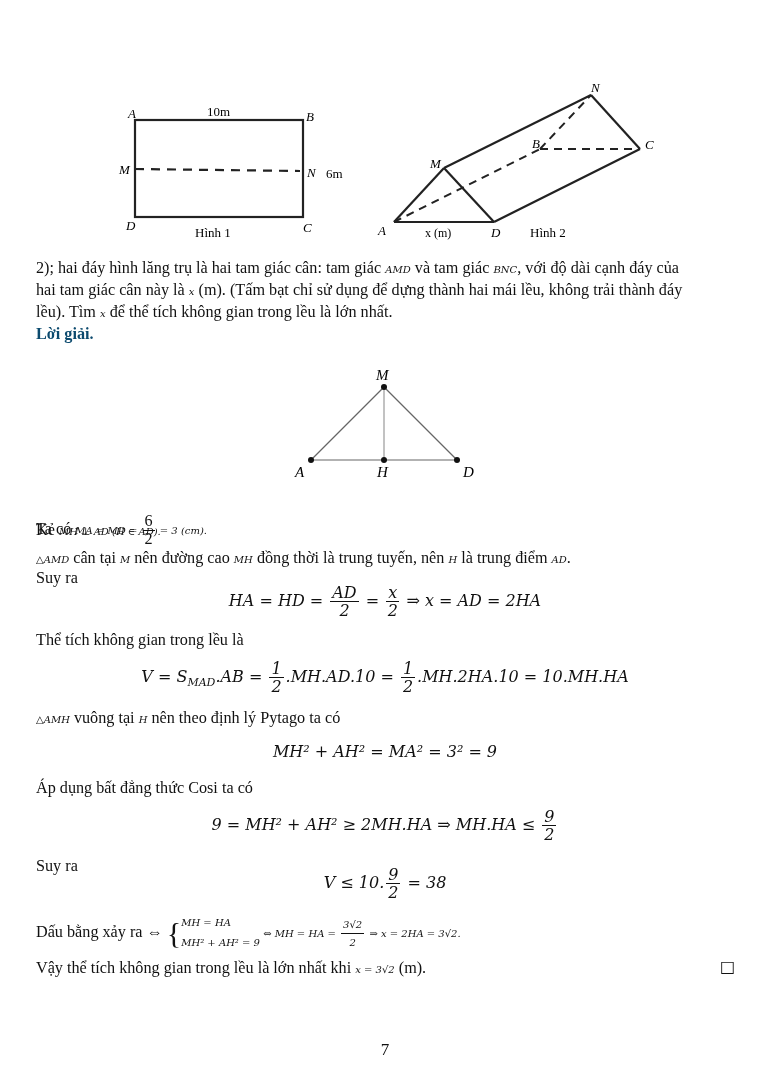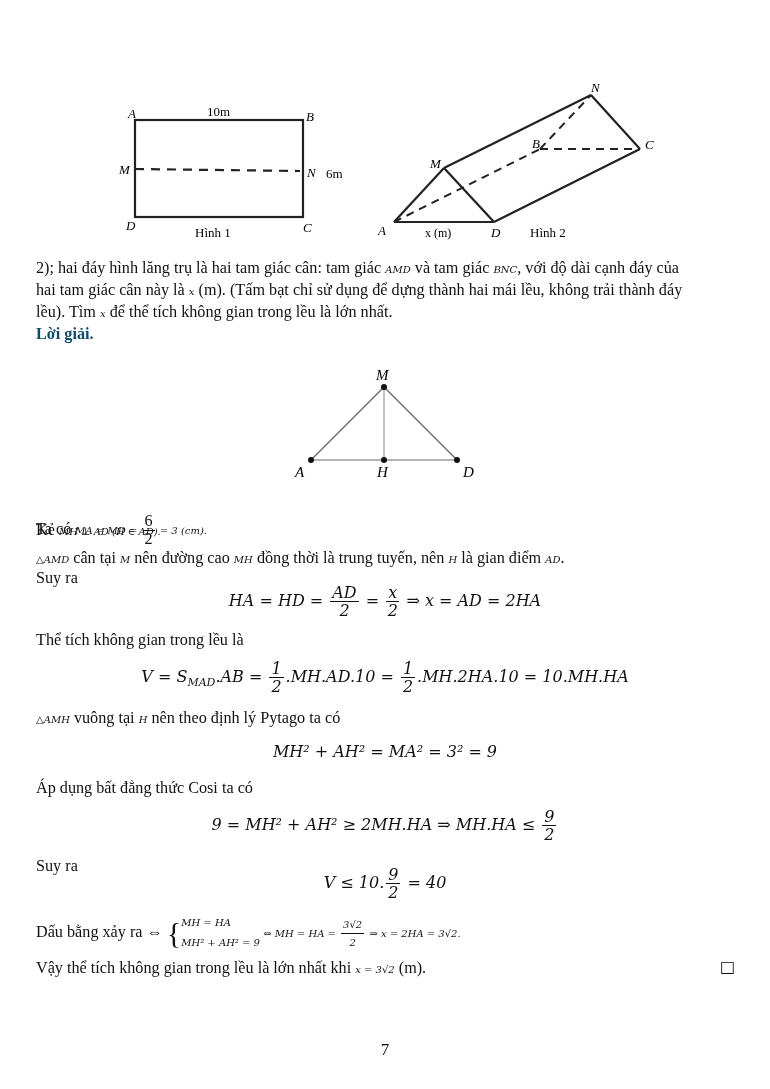--- a/index.html
+++ b/index.html
@@ -78,41 +78,41 @@
   <text x="96" y="20" font-size="15" font-style="italic">M</text>
   <text x="15" y="117" font-size="15" font-style="italic">A</text>
   <text x="97" y="117" font-size="15" font-style="italic">H</text>
   <text x="183" y="117" font-size="15" font-style="italic">D</text>
 </svg>
 
 <div class="para" style="top:520px;"><span>Kẻ </span><span class="m">MH ⊥ AD (H ∈ AD).</span></div>
 
 <div class="para" style="top:512px;line-height:34px;"><span>Ta có </span><span class="m">MA = MD = </span><span class="frac"><span class="num">6</span><span class="den">2</span></span><span class="m"> = 3 (cm).</span></div>
 
-<div class="para" style="top:548px;"><span class="m">△AMD</span><span> cân tại </span><span class="m">M</span><span> nên đường cao </span><span class="m">MH</span><span> đồng thời là trung tuyến, nên </span><span class="m">H</span><span> là gian điểm </span><span class="m">AD</span><span>.</span></div>
+<div class="para" style="top:548px;"><span class="m">△AMD</span><span> cân tại </span><span class="m">M</span><span> nên đường cao </span><span class="m">MH</span><span> đồng thời là trung tuyến, nên </span><span class="m">H</span><span> là trung điểm </span><span class="m">AD</span><span>.</span></div>
 
 <div class="para" style="top:568px;"><span>Suy ra</span></div>
 
 <div class="eq m" style="top:584px;"><span>HA = HD = </span><span class="frac"><span class="num">AD</span><span class="den">2</span></span><span> = </span><span class="frac"><span class="num">x</span><span class="den">2</span></span><span> ⇒ x = AD = 2HA</span></div>
 
 <div class="para" style="top:630px;"><span>Thể tích không gian trong lều là</span></div>
 
 <div class="eq m" style="top:660px;"><span>V = S</span><sub>MAD</sub><span>.AB = </span><span class="frac"><span class="num">1</span><span class="den">2</span></span><span>.MH.AD.10 = </span><span class="frac"><span class="num">1</span><span class="den">2</span></span><span>.MH.2HA.10 = 10.MH.HA</span></div>
 
 <div class="para" style="top:708px;"><span class="m">△AMH</span><span> vuông tại </span><span class="m">H</span><span> nên theo định lý Pytago ta có</span></div>
 
 <div class="eq m" style="top:742px;"><span>MH² + AH² = MA² = 3² = 9</span></div>
 
 <div class="para" style="top:778px;"><span>Áp dụng bất đẳng thức Cosi ta có</span></div>
 
 <div class="eq m" style="top:808px;"><span>9 = MH² + AH² ≥ 2MH.HA ⇒ MH.HA ≤ </span><span class="frac"><span class="num">9</span><span class="den">2</span></span></div>
 
 <div class="para" style="top:856px;"><span>Suy ra</span></div>
 
-<div class="eq m" style="top:866px;"><span>V ≤ 10.</span><span class="frac"><span class="num">9</span><span class="den">2</span></span><span> = 40</span></div>
+<div class="eq m" style="top:866px;"><span>V ≤ 10.</span><span class="frac"><span class="num">9</span><span class="den">2</span></span><span> = 38</span></div>
 
 <div class="para" style="top:910px;height:44px;line-height:44px;white-space:nowrap;">
   <span>Dấu bằng xảy ra ⇔ </span><span style="font-size:30px;vertical-align:middle;font-weight:lighter;">{</span><span style="display:inline-block;vertical-align:middle;line-height:20px;" class="m"><span style="display:block">MH = HA</span><span style="display:block">MH² + AH² = 9</span></span><span class="m"> ⇔ MH = HA = </span><span class="frac m"><span class="num">3√2</span><span class="den">2</span></span><span class="m"> ⇒ x = 2HA = 3√2.</span>
 </div>
 
 <div class="para" style="top:958px;"><span>Vậy thể tích không gian trong lều là lớn nhất khi </span><span class="m">x = 3√2</span><span> (m).</span></div>
 <div class="abs" style="left:720px;top:957px;font-size:16px;font-family:'DejaVu Sans',sans-serif;">□</div>
 
 <div class="abs" style="left:0;width:770px;text-align:center;top:1040px;font-size:17px;">7</div>
 

